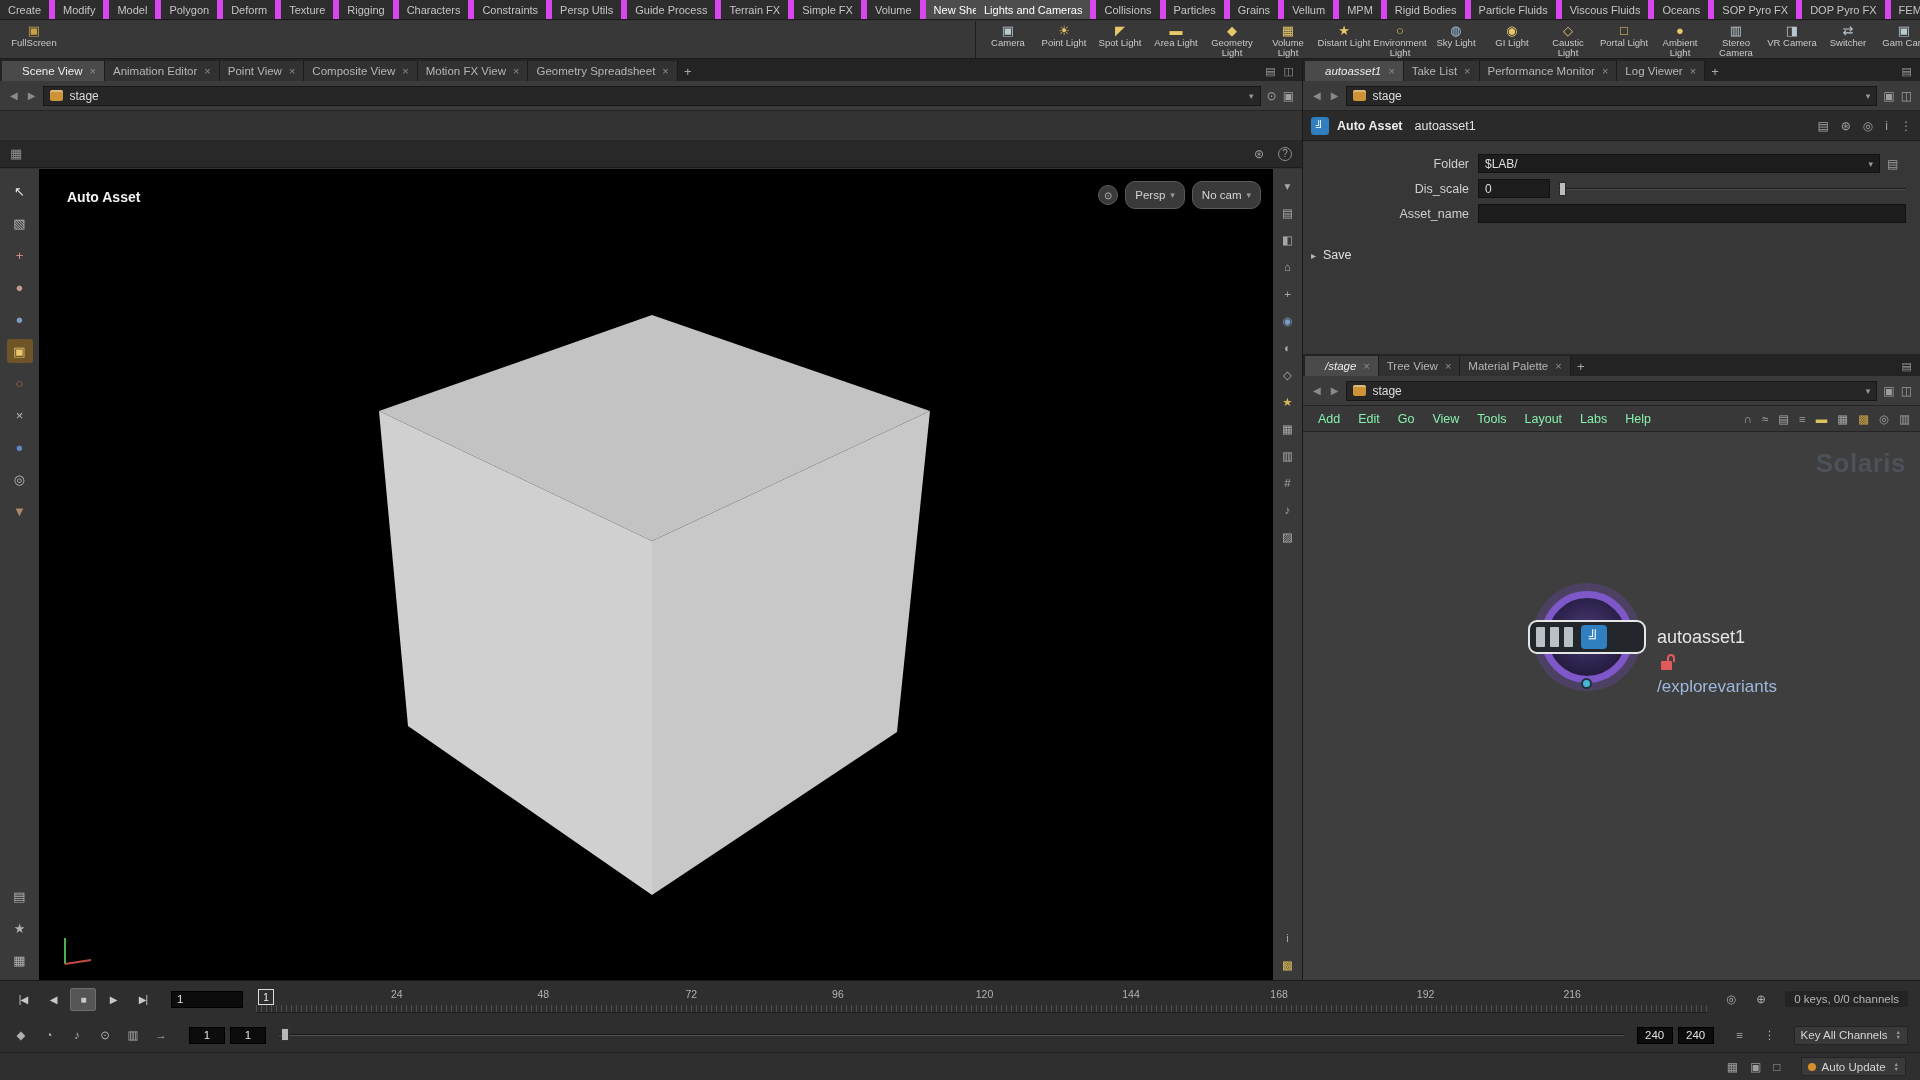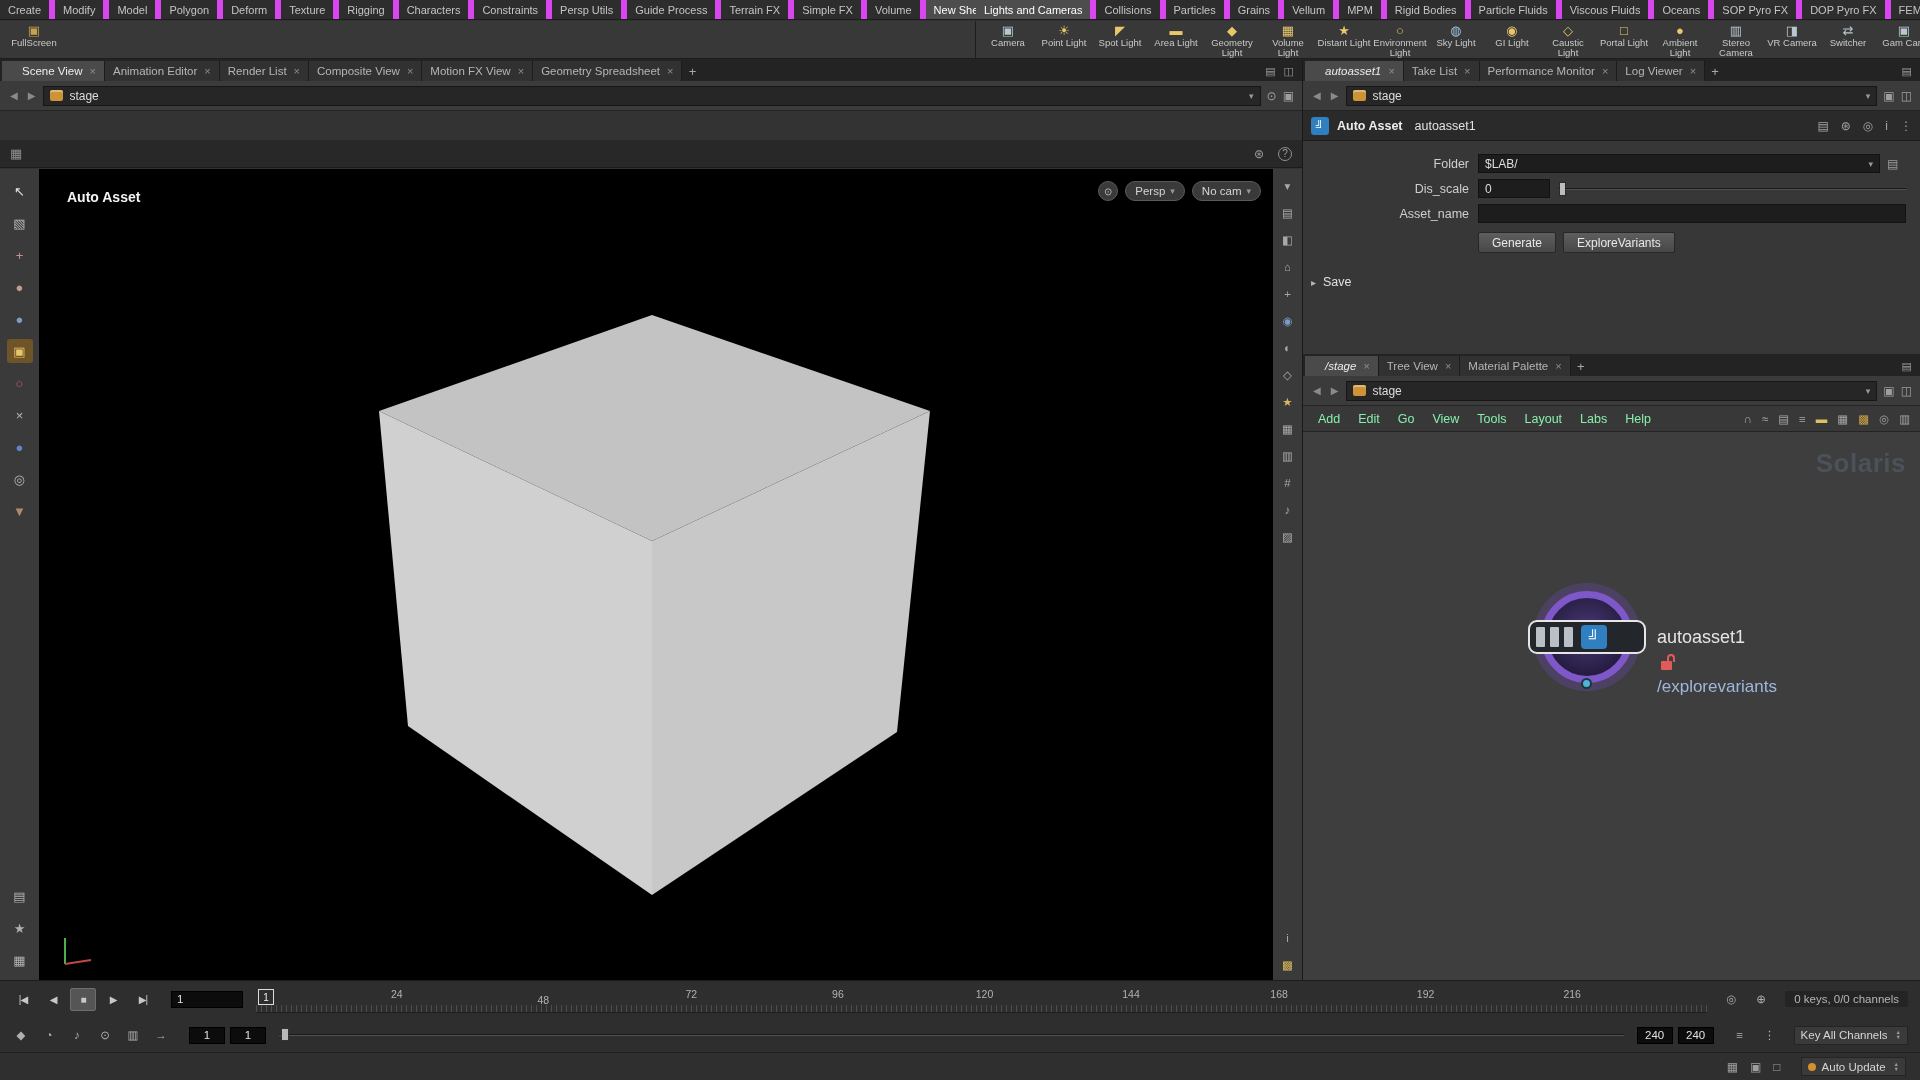--- a/index.html
+++ b/index.html
@@ -68,21 +68,21 @@
   .vp-right-toolbar { position:absolute; right:0; top:29px; bottom:0; width:29px; background:#3a3a3a;
     display:flex; flex-direction:column; align-items:center; padding:8px 0 6px 0; gap:9px; color:#a8a8a8; }
   .vp-right-toolbar .spacer { flex:1; }
   .rtool { width:20px; height:18px; display:flex; align-items:center; justify-content:center; font-size:11.5px; }
 
   .vp-canvas { position:absolute; left:39px; right:29px; top:29px; bottom:0; background:#000; overflow:hidden; }
   .vp-overlay-label { position:absolute; left:28px; top:20px; font-size:14px; font-weight:bold; color:#f2f2f2; }
   .vp-cam-controls { position:absolute; right:12px; top:12px; display:flex; gap:7px; align-items:center; }
   .cam-lock-button { width:20px; height:20px; border-radius:50%; background:#3a3a3a; border:1px solid #5a5a5a;
     display:flex; align-items:center; justify-content:center; font-size:10px; color:#bbb; }
-  .cam-pill { height:20px; background:#3a3a3a; border:1px solid #5a5a5a; border-radius:10px;
+  .cam-pill { height:28px; background:#3a3a3a; border:1px solid #5a5a5a; border-radius:10px;
     display:flex; align-items:center; gap:5px; padding:0 9px; font-size:11.5px; color:#d5d5d5; }
   .cam-pill .path-caret { margin:0; }
   .axis-gizmo { position:absolute; left:14px; bottom:10px; }
 
   
   .param-header { height:30px; background:#2a2a2a; border-bottom:1px solid #1b1b1b;
     display:flex; align-items:center; gap:8px; padding:0 8px; }
   .node-type-icon { width:18px; height:18px; background:#2f7fc1; border-radius:3px; color:#fff;
     display:flex; align-items:center; justify-content:center; font-size:11px; font-weight:bold; }
   .param-node-label { font-size:12.5px; font-weight:bold; color:#ececec; white-space:nowrap; }
@@ -325,21 +325,21 @@
             <span>Scene View</span>
             <span class="tab-close">×</span>
           </div>
 
           <div class="pane-tab">
             <span>Animation Editor</span>
             <span class="tab-close">×</span>
           </div>
 
           <div class="pane-tab">
-            <span>Render List</span>
+            <span>Point View</span>
             <span class="tab-close">×</span>
           </div>
 
           <div class="pane-tab">
             <span>Composite View</span>
             <span class="tab-close">×</span>
           </div>
 
           <div class="pane-tab">
             <span>Motion FX View</span>
@@ -529,24 +529,20 @@
           <div class="track"></div>
             <div class="handle"></div>
         </div>
       </div>
       <div class="param-row">
         <span class="param-label">Asset_name</span>
         <div class="field" style="flex:1;max-width:428px;">
           <span></span>
         </div>
       </div>
-      <div class="param-buttons">
-        <div class="btn">Generate</div>
-        <div class="btn">ExploreVariants</div>
-      </div>
       <div class="save-row">
         <span class="save-tri">▸</span>
         <span class="save-label">Save</span>
       </div>
     </div>
 
     <div class="net-section">
       <div class="pane-tabs">
         <div style="display:flex;align-items:flex-end;">
 
@@ -638,21 +634,21 @@
           <div class="pb-btn active">■</div>
           <div class="pb-btn">▶</div>
           <div class="pb-btn">▶|</div>
         </div>
       <div class="frame-field">1</div>
       <div class="ruler">
         <div class="playhead-box">1</div>
         <div>
 
         <span class="tick-label" style="left: 9.7%;">24</span>
-            <span class="tick-label" style="left: 19.8%; margin-top: 6px;">48</span>
+            <span class="tick-label" style="left: 19.8%;">48</span>
             <span class="tick-label" style="left: 30%;">72</span>
             <span class="tick-label" style="left: 40.1%;">96</span>
             <span class="tick-label" style="left: 50.2%;">120</span>
             <span class="tick-label" style="left: 60.3%;">144</span>
             <span class="tick-label" style="left: 70.5%;">168</span>
             <span class="tick-label" style="left: 80.6%;">192</span>
             <span class="tick-label" style="left: 90.7%;">216</span>
             <span class="tick-label" style="left: 100.6%;">240</span>
           </div>
       </div>

